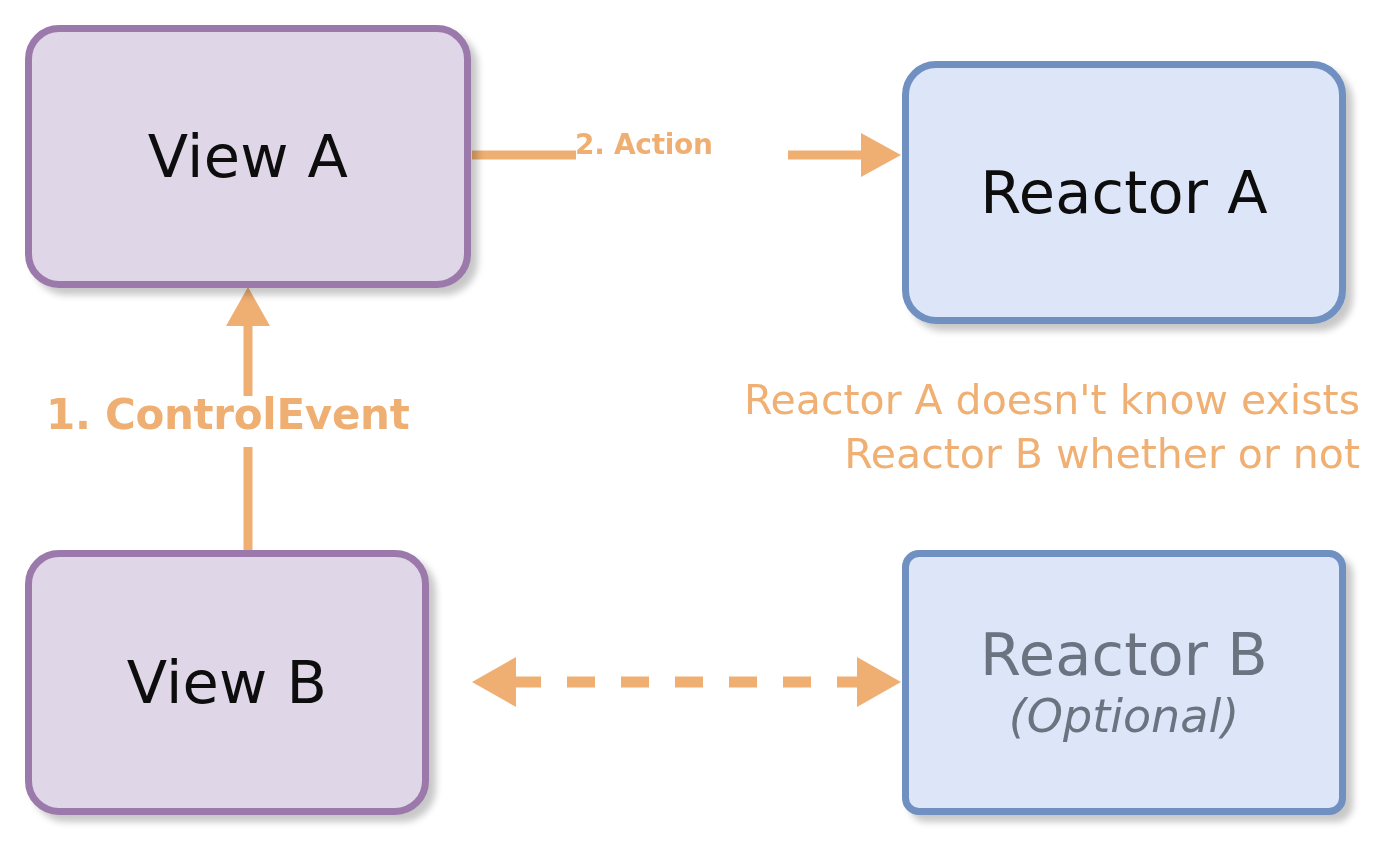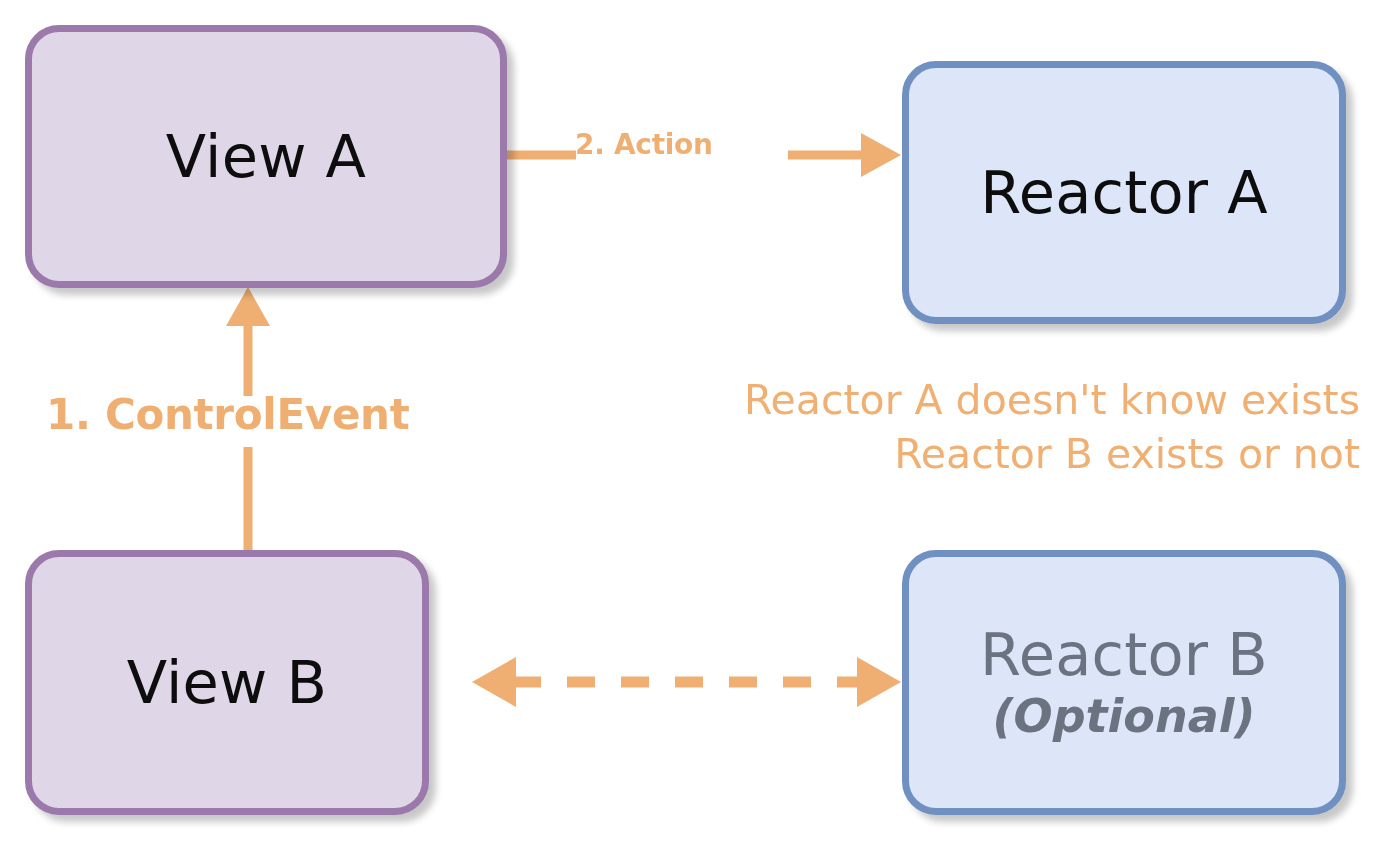--- a/index.html
+++ b/index.html
@@ -44,33 +44,33 @@
     color: #0d0d0d;
   }
   .node-title {
     font-size: 59px;
     font-weight: 400;
     letter-spacing: 0.2px;
   }
   .node-subtitle {
     font-size: 46px;
     font-style: italic;
-    font-weight: 700;
+    font-weight: 400;
     margin-top: 6px;
   }
   .muted .node-title,
   .muted .node-subtitle {
     color: #6B7280;
   }
 
   
-  #node-view-a    { left: 25px;  top: 25px;  width: 482px; height: 263px; }
+  #node-view-a    { left: 25px;  top: 25px;  width: 446px; height: 263px; }
   #node-reactor-a { left: 902px; top: 25px;  width: 444px; height: 263px; margin-top: 36px; }
   #node-view-b    { left: 25px;  top: 550px; width: 404px; height: 265px; }
-  #node-reactor-b { left: 902px; top: 550px; width: 444px; height: 265px; }
+  #node-reactor-b { left: 902px; top: 550px; width: 444px; height: 265px; border-radius: 17px; }
 
   
   #edges {
     position: absolute;
     left: 0;
     top: 0;
     width: 1380px;
     height: 846px;
     pointer-events: none;
   }
@@ -148,16 +148,16 @@
     <div class="node-title">Reactor B</div>
     <div class="node-subtitle">(Optional)</div>
   </div>
 
   <div class="edge-label" id="label-action">2. Action</div>
 
   <div class="edge-label" id="label-control-event">1. ControlEvent</div>
 
   <div id="annotation-note">
     <span>Reactor A doesn't know exists</span>
-    <span>Reactor B exists or not</span>
+    <span>Reactor B whether or not</span>
   </div>
 
 </div>
 
 </body></html>

